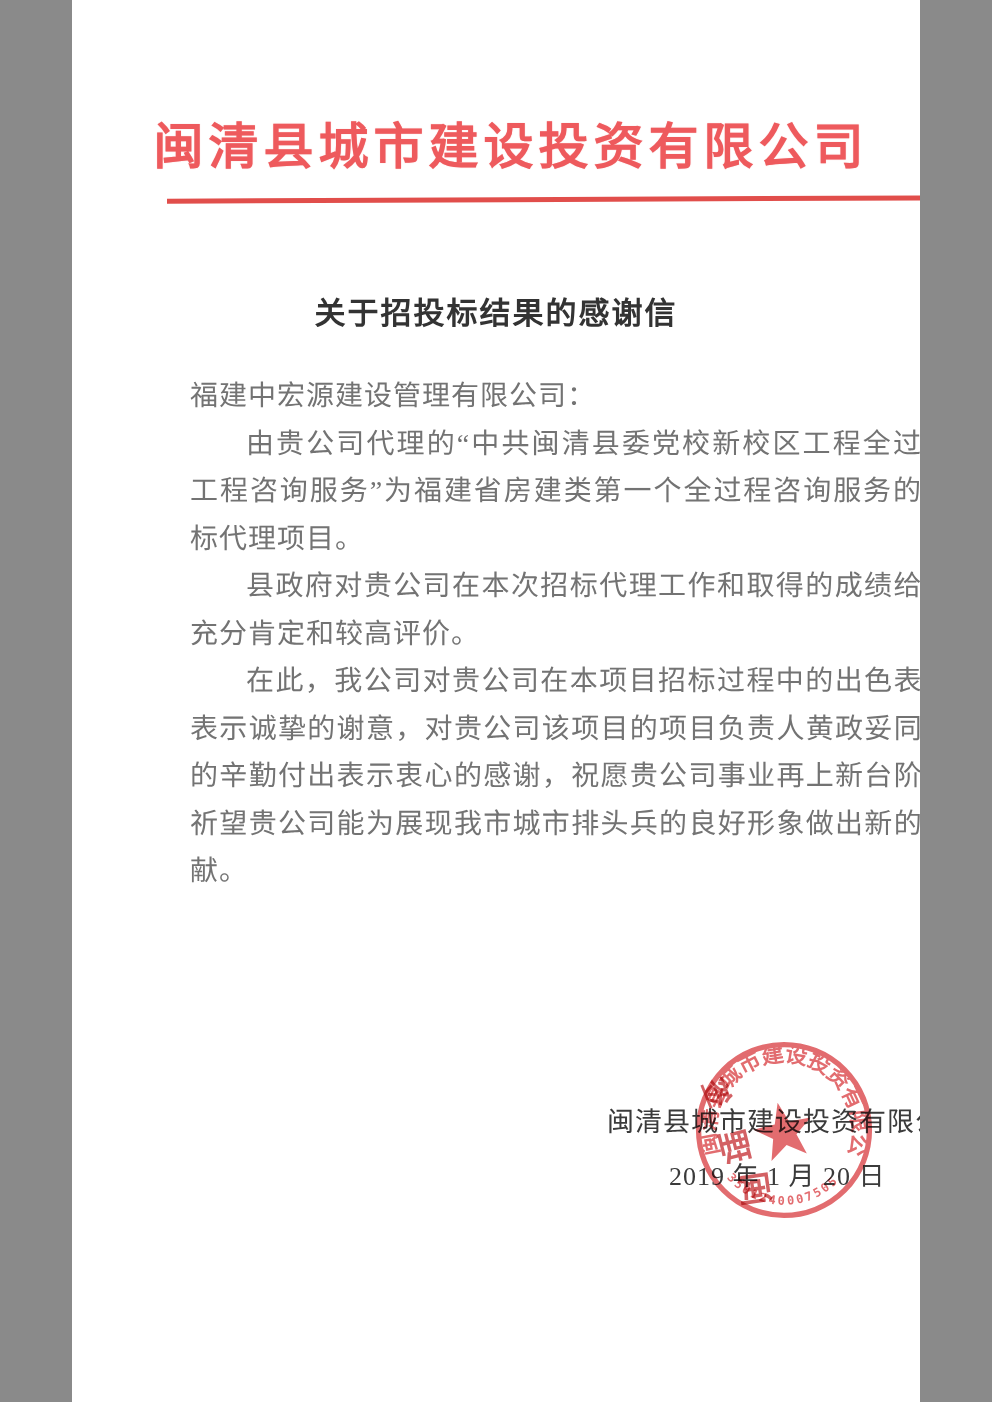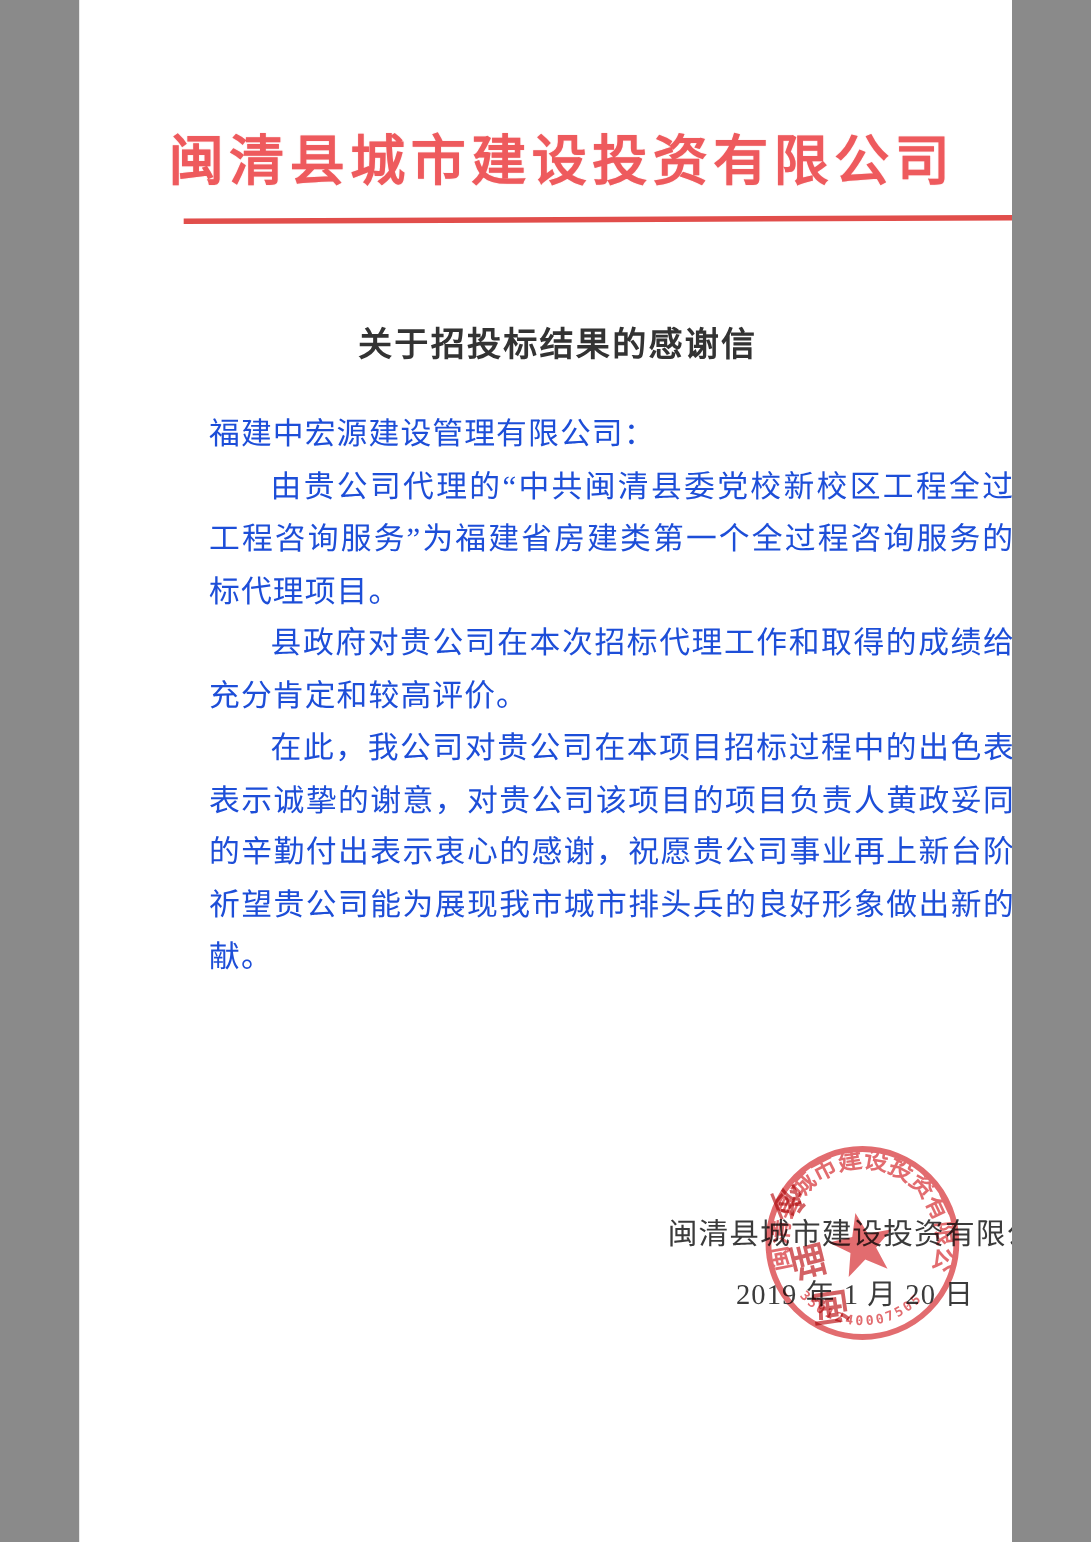--- a/index.html
+++ b/index.html
@@ -53,33 +53,32 @@
     top: 288px;
     left: 0;
     width: 100%;
     margin: 0;
     text-align: center;
     font-family: "Liberation Sans", "DejaVu Sans", sans-serif;
     font-weight: 700;
     font-size: 31px;
     letter-spacing: 2px;
     color: #333333;
-    padding-left: 11px;
   }
 
   
   .letter-body {
     position: absolute;
     left: 118px;
     top: 372px;
     width: 762px;
     font-size: 28px;
     line-height: 47.5px;
     letter-spacing: 1px;
-    color: #1d4ed8;
+    color: #737373;
     text-align: justify;
   }
   .letter-body p { margin: 0; }
   .letter-body p.para { text-indent: 2em; }
 
   
   .signature-company {
     position: absolute;
     left: 535px;
     top: 1100px;

